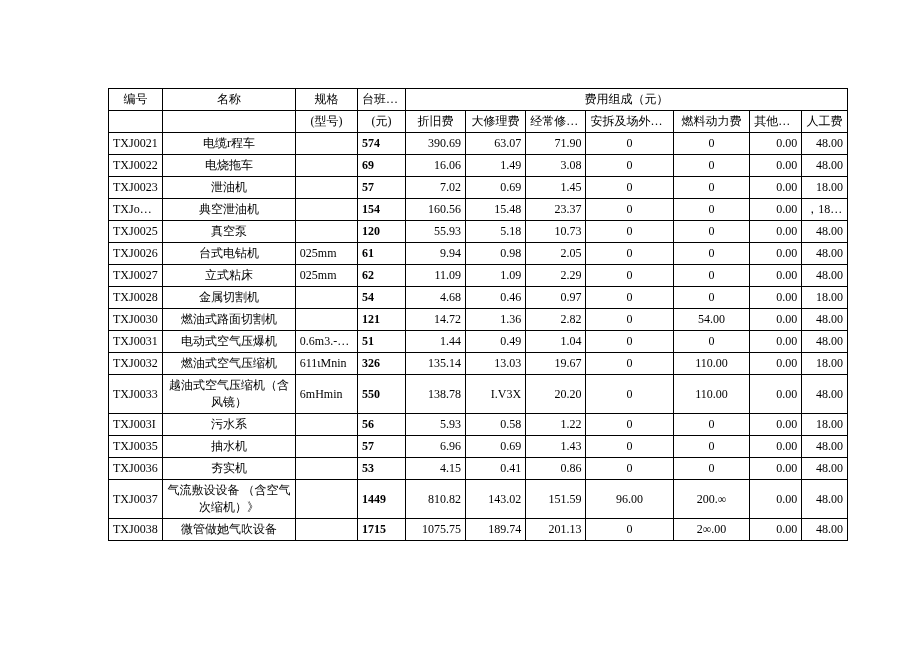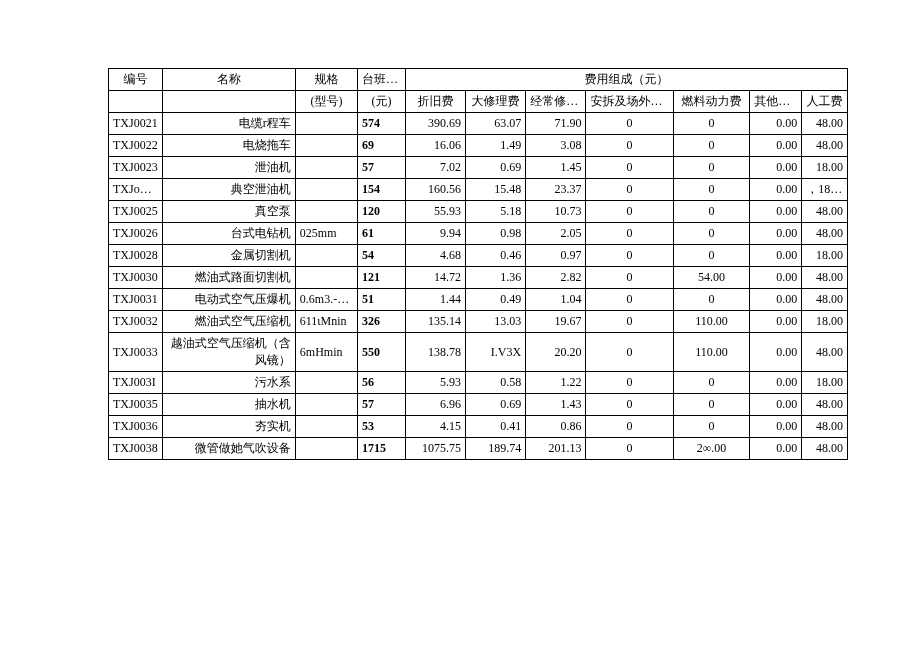--- a/index.html
+++ b/index.html
@@ -7,21 +7,21 @@
       margin: 0;
       padding: 0;
       background: #fff;
       font-family: "SimSun", "宋体", serif;
       font-size: 12px;
       color: #000;
       width: 920px;
       height: 651px;
     }
     .wrap {
-      padding: 68px 72px 0 108px;
+      padding: 88px 72px 0 108px;
     }
     table {
       border-collapse: collapse;
       width: 100%;
       table-layout: fixed;
     }
     th, td {
       border: 1px solid #000;
       padding: 2px 4px;
       height: 20px;
@@ -39,21 +39,21 @@
     .col-price{ width: 46px; }
     .col-c1   { width: 58px; }
     .col-c2   { width: 58px; }
     .col-c3   { width: 58px; }
     .col-c4   { width: 84px; }
     .col-c5   { width: 74px; }
     .col-c6   { width: 50px; }
     .col-c7   { width: 44px; }
 
     td.id    { text-align: left; }
-    td.name  { text-align: right; }
+    td.name  { text-align: center; }
     td.spec  { text-align: left; }
     td.price { text-align: left; font-weight: bold; }
     td.num   { text-align: right; }
     td.ctr   { text-align: center; }
   </style>
 </head>
 <body>
 
 <div class="wrap">
   <table>
@@ -165,20 +165,33 @@
           <td class="price">61</td>
           <td class="num">9.94</td>
           <td class="num">0.98</td>
           <td class="num">2.05</td>
           <td class="ctr">0</td>
           <td class="ctr">0</td>
           <td class="num">0.00</td>
           <td class="num">48.00</td>
         </tr>
         <tr>
+          <td class="id">TXJ0027</td>
+          <td class="name" style="white-space: normal;">立式粘床</td>
+          <td class="spec">025mm</td>
+          <td class="price">62</td>
+          <td class="num">11.09</td>
+          <td class="num">1.09</td>
+          <td class="num">2.29</td>
+          <td class="ctr">0</td>
+          <td class="ctr">0</td>
+          <td class="num">0.00</td>
+          <td class="num">48.00</td>
+        </tr>
+        <tr>
           <td class="id">TXJ0028</td>
           <td class="name" style="white-space: normal; margin-left: 24px;">金属切割机</td>
           <td class="spec"></td>
           <td class="price">54</td>
           <td class="num">4.68</td>
           <td class="num">0.46</td>
           <td class="num">0.97</td>
           <td class="ctr">0</td>
           <td class="ctr">0</td>
           <td class="num">0.00</td>
@@ -269,20 +282,33 @@
           <td class="price">53</td>
           <td class="num">4.15</td>
           <td class="num">0.41</td>
           <td class="num">0.86</td>
           <td class="ctr">0</td>
           <td class="ctr">0</td>
           <td class="num">0.00</td>
           <td class="num">48.00</td>
         </tr>
         <tr>
+          <td class="id">TXJ0037</td>
+          <td class="name" style="white-space: normal;">气流敷设设备 （含空气次缩机）》</td>
+          <td class="spec"></td>
+          <td class="price">1449</td>
+          <td class="num">810.82</td>
+          <td class="num">143.02</td>
+          <td class="num">151.59</td>
+          <td class="ctr">96.00</td>
+          <td class="ctr">200.∞</td>
+          <td class="num">0.00</td>
+          <td class="num">48.00</td>
+        </tr>
+        <tr>
           <td class="id">TXJ0038</td>
           <td class="name" style="white-space: normal;">微管做她气吹设备</td>
           <td class="spec"></td>
           <td class="price">1715</td>
           <td class="num">1075.75</td>
           <td class="num">189.74</td>
           <td class="num">201.13</td>
           <td class="ctr">0</td>
           <td class="ctr">2∞.00</td>
           <td class="num">0.00</td>

